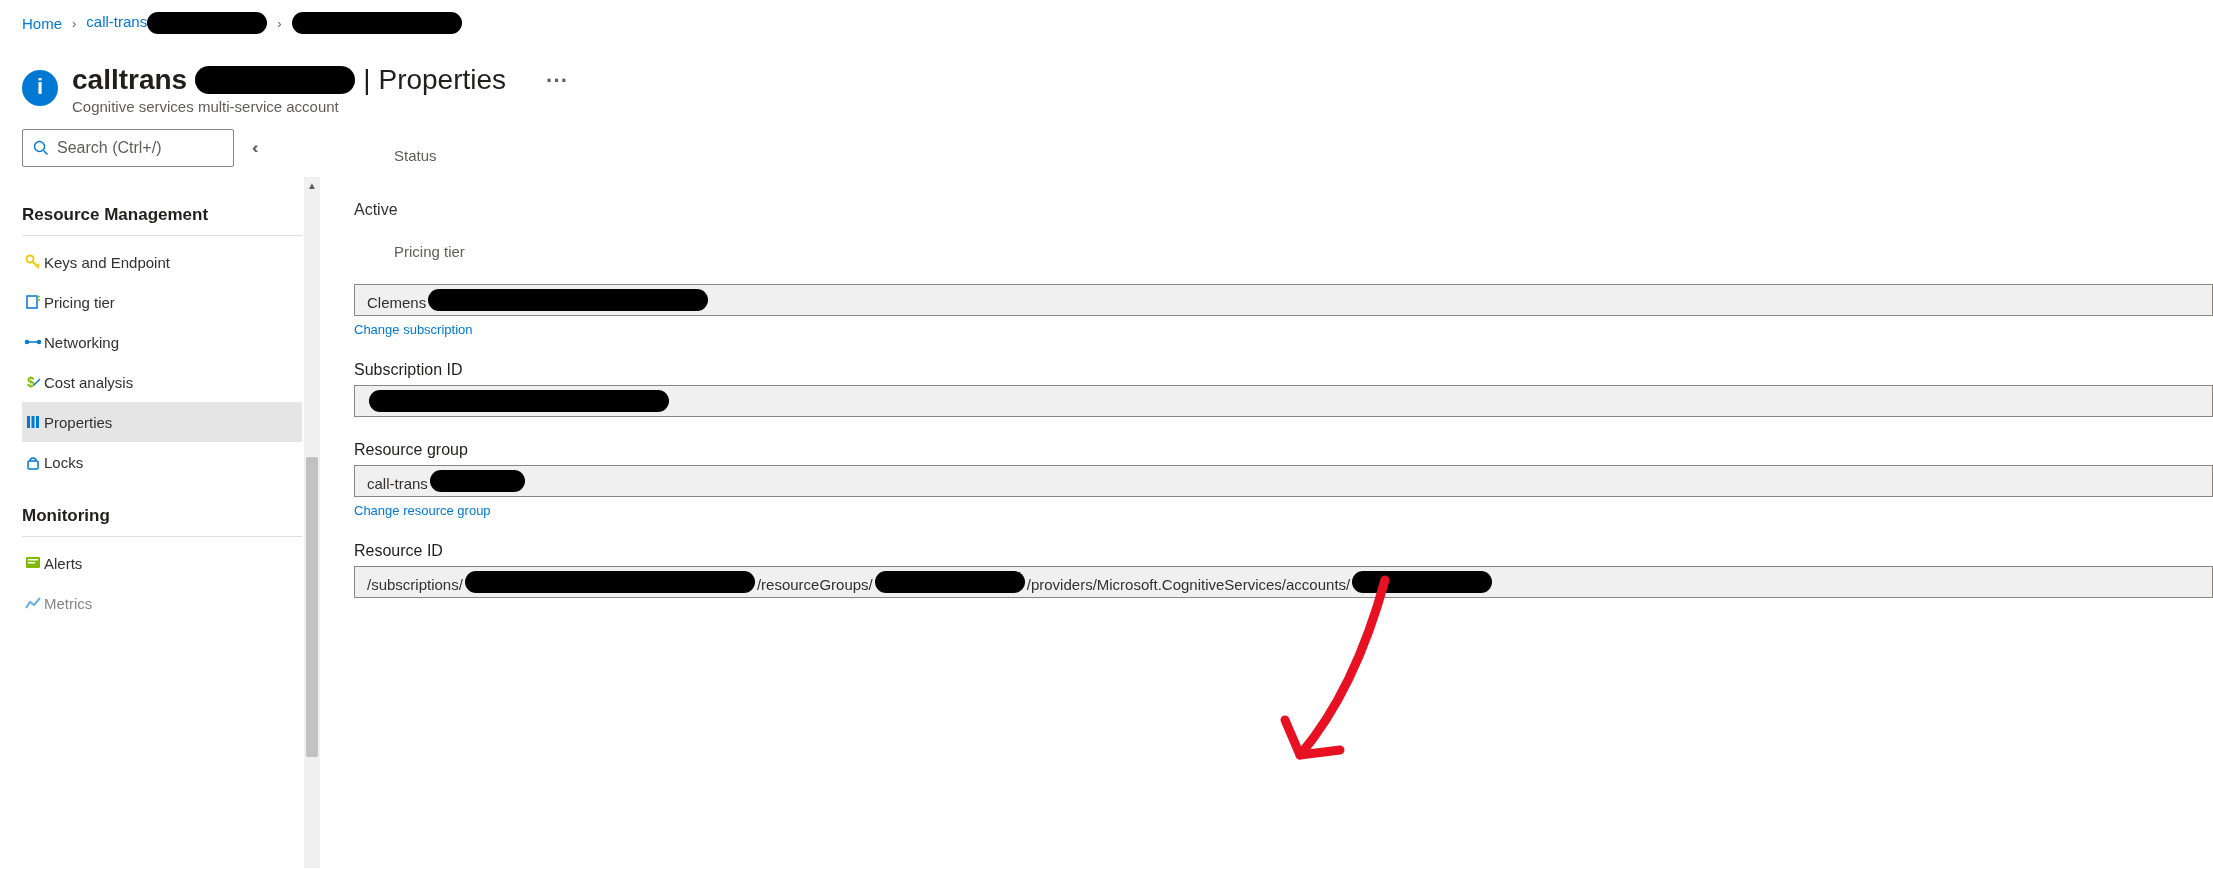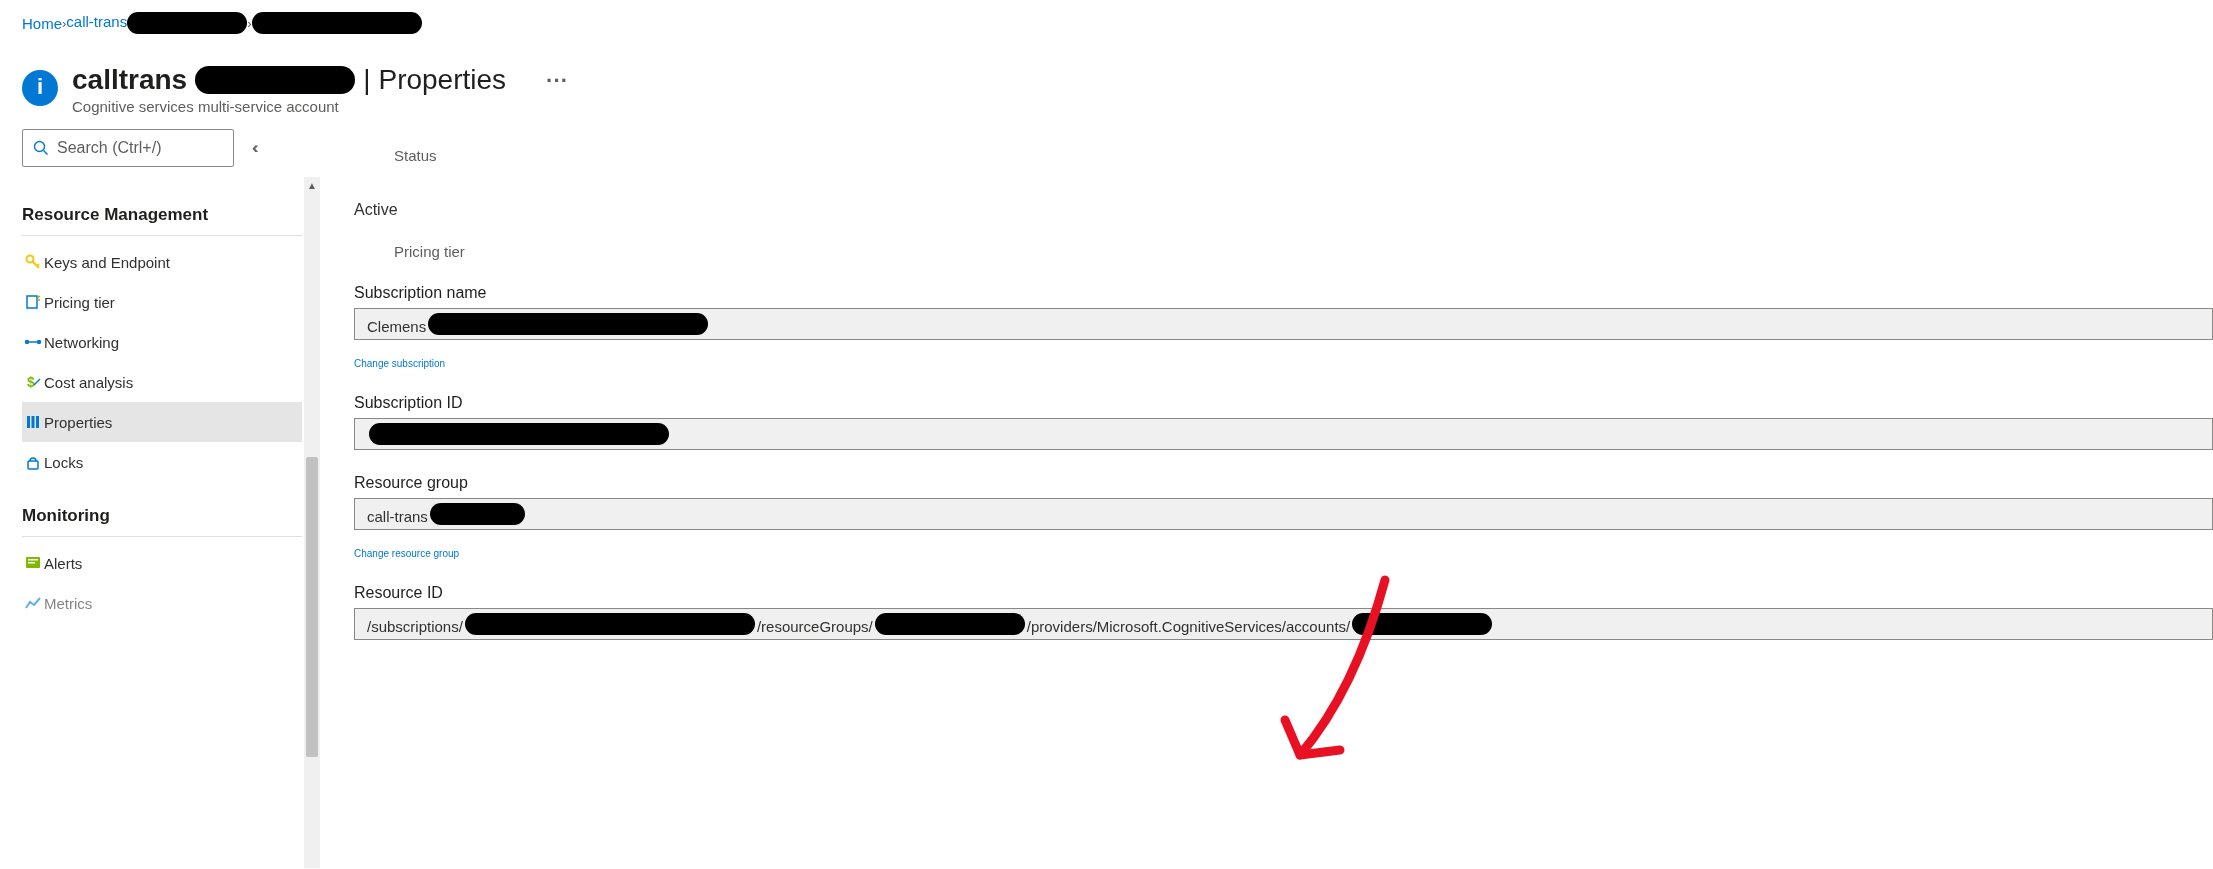--- a/index.html
+++ b/index.html
@@ -16,20 +16,21 @@
       height: 869px;
       overflow: hidden;
       position: relative;
     }
     
     .breadcrumbs {
       padding: 12px 22px 6px 22px;
       font-size: 15px;
       display: flex;
       align-items: center;
+      gap: 10px;
     }
     .breadcrumbs a {
       color: #0078d4;
       text-decoration: none;
       cursor: pointer;
     }
     .breadcrumbs .sep {
       color: #605e5c;
       font-size: 13px;
     }
@@ -253,23 +254,23 @@
       overflow: hidden;
       white-space: nowrap;
     }
     .field-input-content {
       display: flex;
       align-items: flex-end;
       gap: 0;
     }
     .link-action {
       color: #0078d4;
-      font-size: 10px;
-      cursor: pointer;
-      margin-top: 18px;
+      font-size: 13px;
+      cursor: pointer;
+      margin-top: 6px;
       display: inline-block;
     }
     .inline-redact {
       display: inline-block;
       height: 22px;
       background: #000;
       border-radius: 14px;
       vertical-align: middle;
       margin: 0 2px;
     }
@@ -423,21 +424,20 @@
     <div class="field-block">
       <div class="field-label-muted">Status</div>
       <div class="field-value-plain">Active</div>
     </div>
 
     <div class="field-block">
       <div class="field-label-muted">Pricing tier</div>
     </div>
 
     <div class="field-block">
-      <div class="field-label">Subscription name</div>
       <div class="field-input">
         <div class="field-input-content">
           <span>Clemens </span>
           <span class="inline-redact" style="width:280px;"></span>
         </div>
       </div>
       <span class="link-action">Change subscription</span>
     </div>
 
     <div class="field-block">

